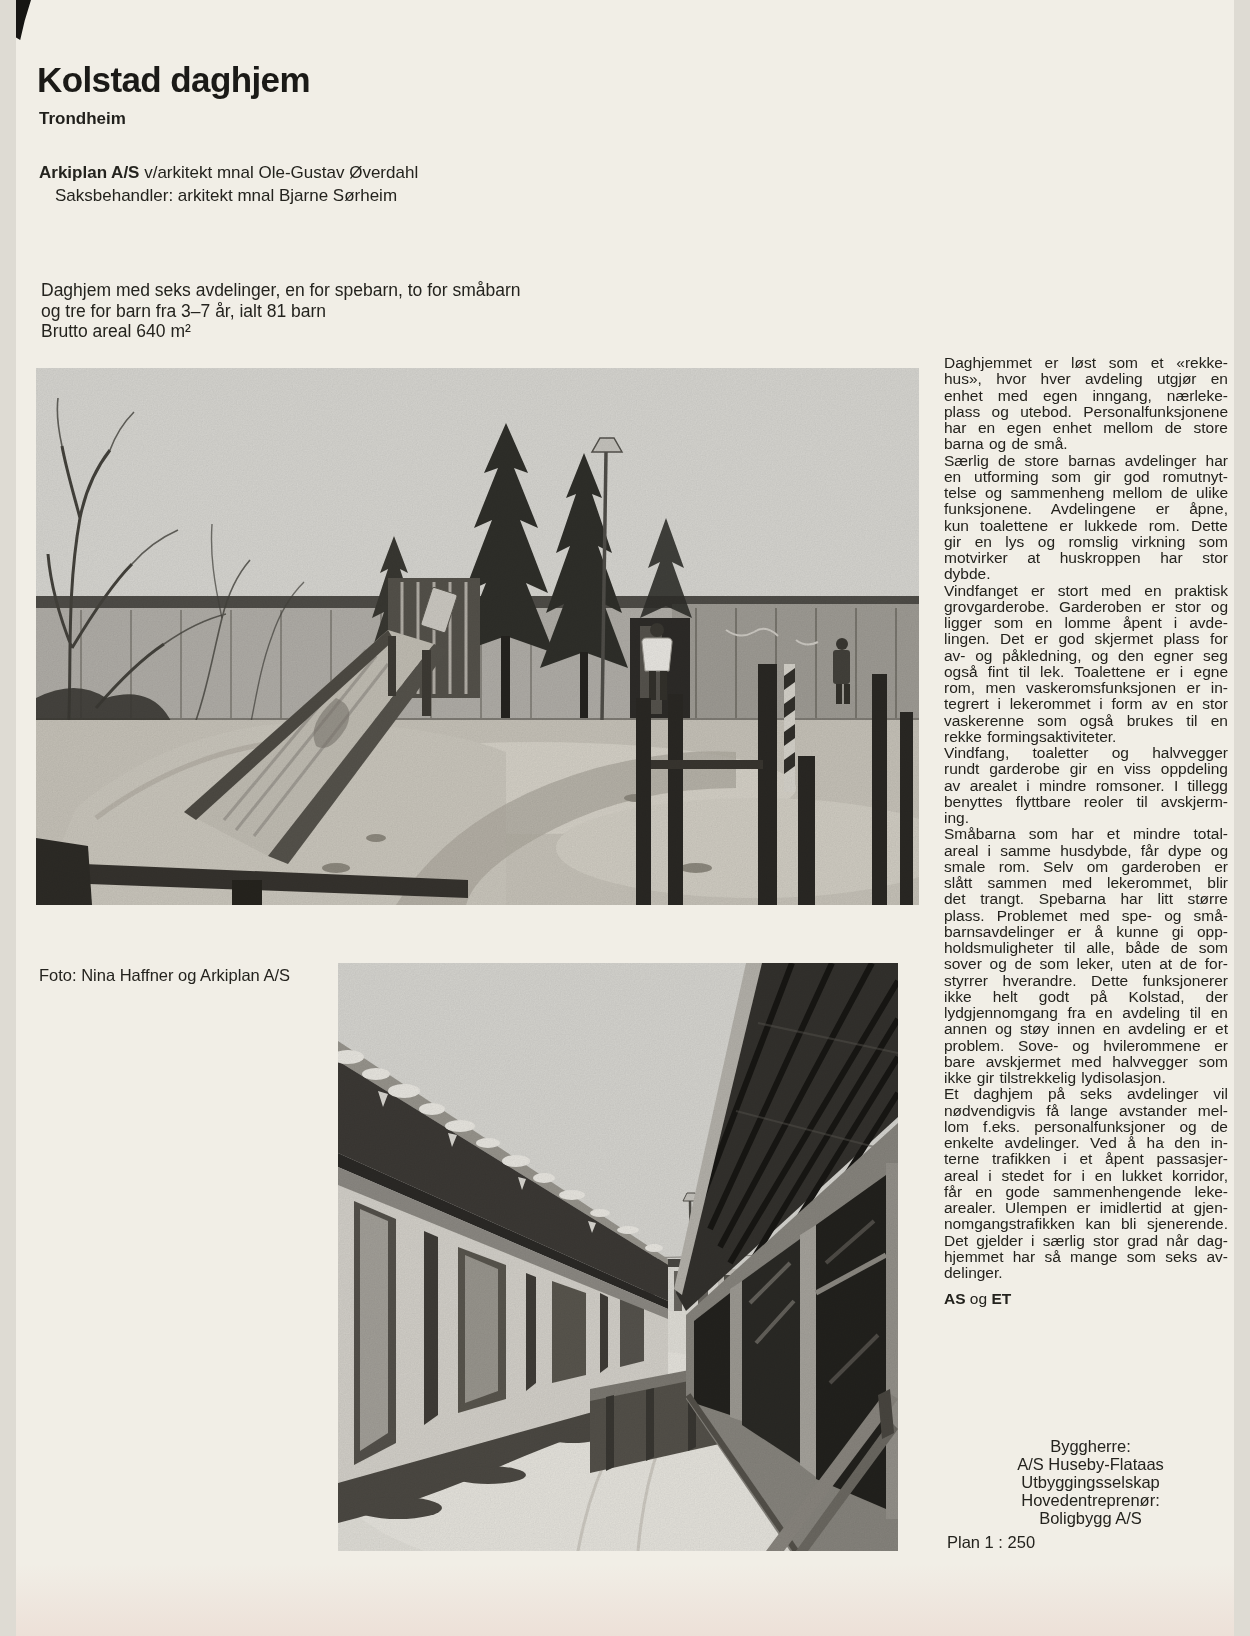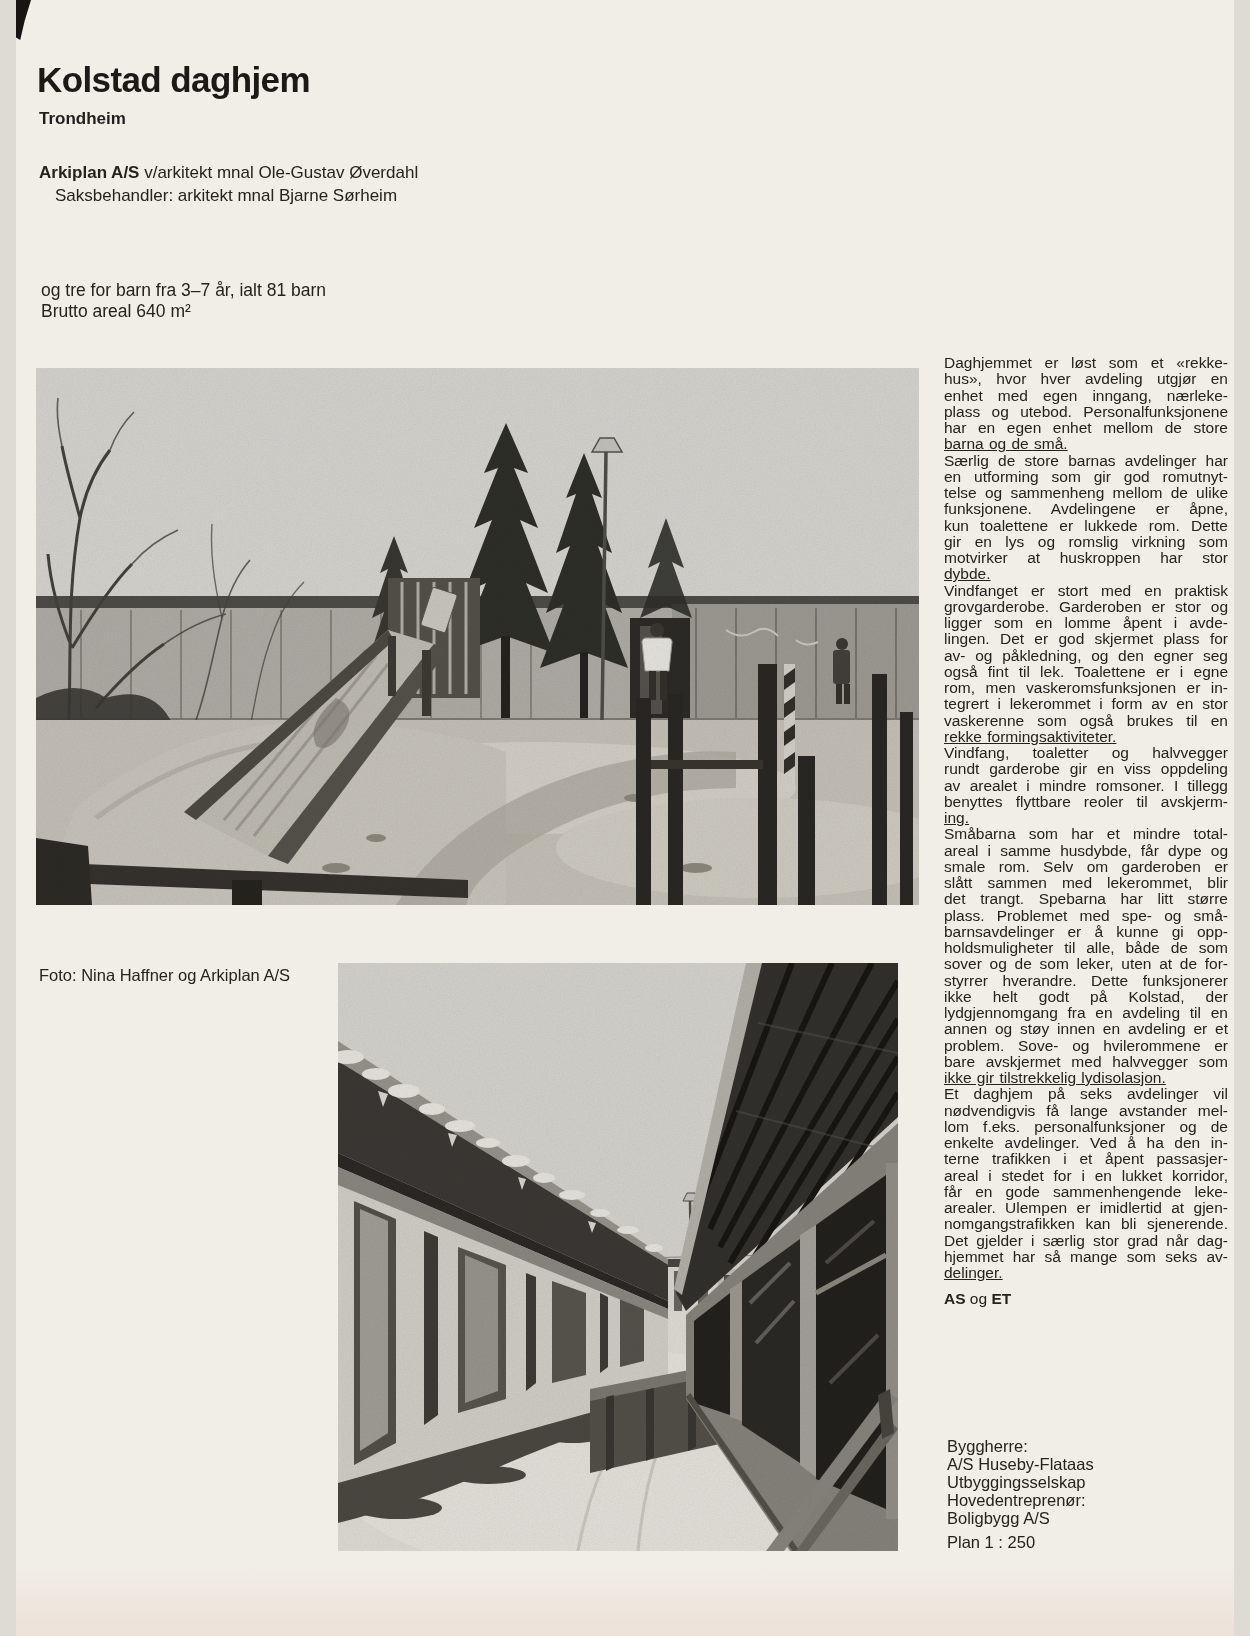--- a/index.html
+++ b/index.html
@@ -30,39 +30,40 @@
   .photo { position:absolute; margin:0; }
   .photo1 { left:20px; top:368px; width:883px; height:537px; }
   .photo2 { left:322px; top:963px; width:560px; height:588px; }
   .photo svg { display:block; width:100%; height:100%; }
   .caption { position:absolute; left:23px; top:966px; font-size:16.5px; color:#24231e; }
   .article {
     position:absolute; left:928px; top:355px; width:284px;
     font-size:15.5px; line-height:16.25px; color:#23221d;
   }
   .article-line { text-align:justify; text-align-last:justify; word-spacing:1px; }
-  .article-line.pe { text-align-last:left;text-decoration:underline; }
+  .article-line.pe { text-align-last:left; }
   .signature { position:absolute; left:928px; top:1290px; margin:0; font-size:15.5px; color:#23221d;text-align:center; }
-  .credits { position:absolute; left:931px; top:1437px; font-size:16.5px; line-height:18px; color:#24231e; }
+  .credits { position:absolute; left:931px; top:1437px; font-size:16.5px; line-height:18px; color:#24231e;text-align:center; }
   .plan-label { position:absolute; left:931px; top:1533px; font-size:16.5px; color:#24231e; }
 </style>
 </head>
 <body>
 
 <div id="page">
 
   <div class="corner-mark"></div>
 
   <h1 class="page-title">Kolstad daghjem</h1>
   <div class="subtitle">Trondheim</div>
 
   <p class="meta meta1"><span class="b">Arkiplan A/S</span><span> v/arkitekt mnal Ole-Gustav Øverdahl</span></p>
   <p class="meta meta2">Saksbehandler: arkitekt mnal Bjarne Sørheim</p>
 
   <div class="intro">
+      <div class="intro-line">Daghjem med seks avdelinger, en for spebarn, to for småbarn</div>
       <div class="intro-line">og tre for barn fra 3–7 år, ialt 81 barn</div>
       <div class="intro-line">Brutto areal 640 m²</div>
     </div>
 
   <figure class="photo photo1">
     <svg viewBox="0 0 883 537" xmlns="http://www.w3.org/2000/svg">
       <defs>
         <filter id="g1" x="0" y="0" width="100%" height="100%">
           <feTurbulence type="fractalNoise" baseFrequency="0.8" numOctaves="2" stitchTiles="stitch"></feTurbulence>
           <feColorMatrix type="matrix" values="0 0 0 0 0  0 0 0 0 0  0 0 0 0 0  0.35 0.35 0.35 0 0"></feColorMatrix>

